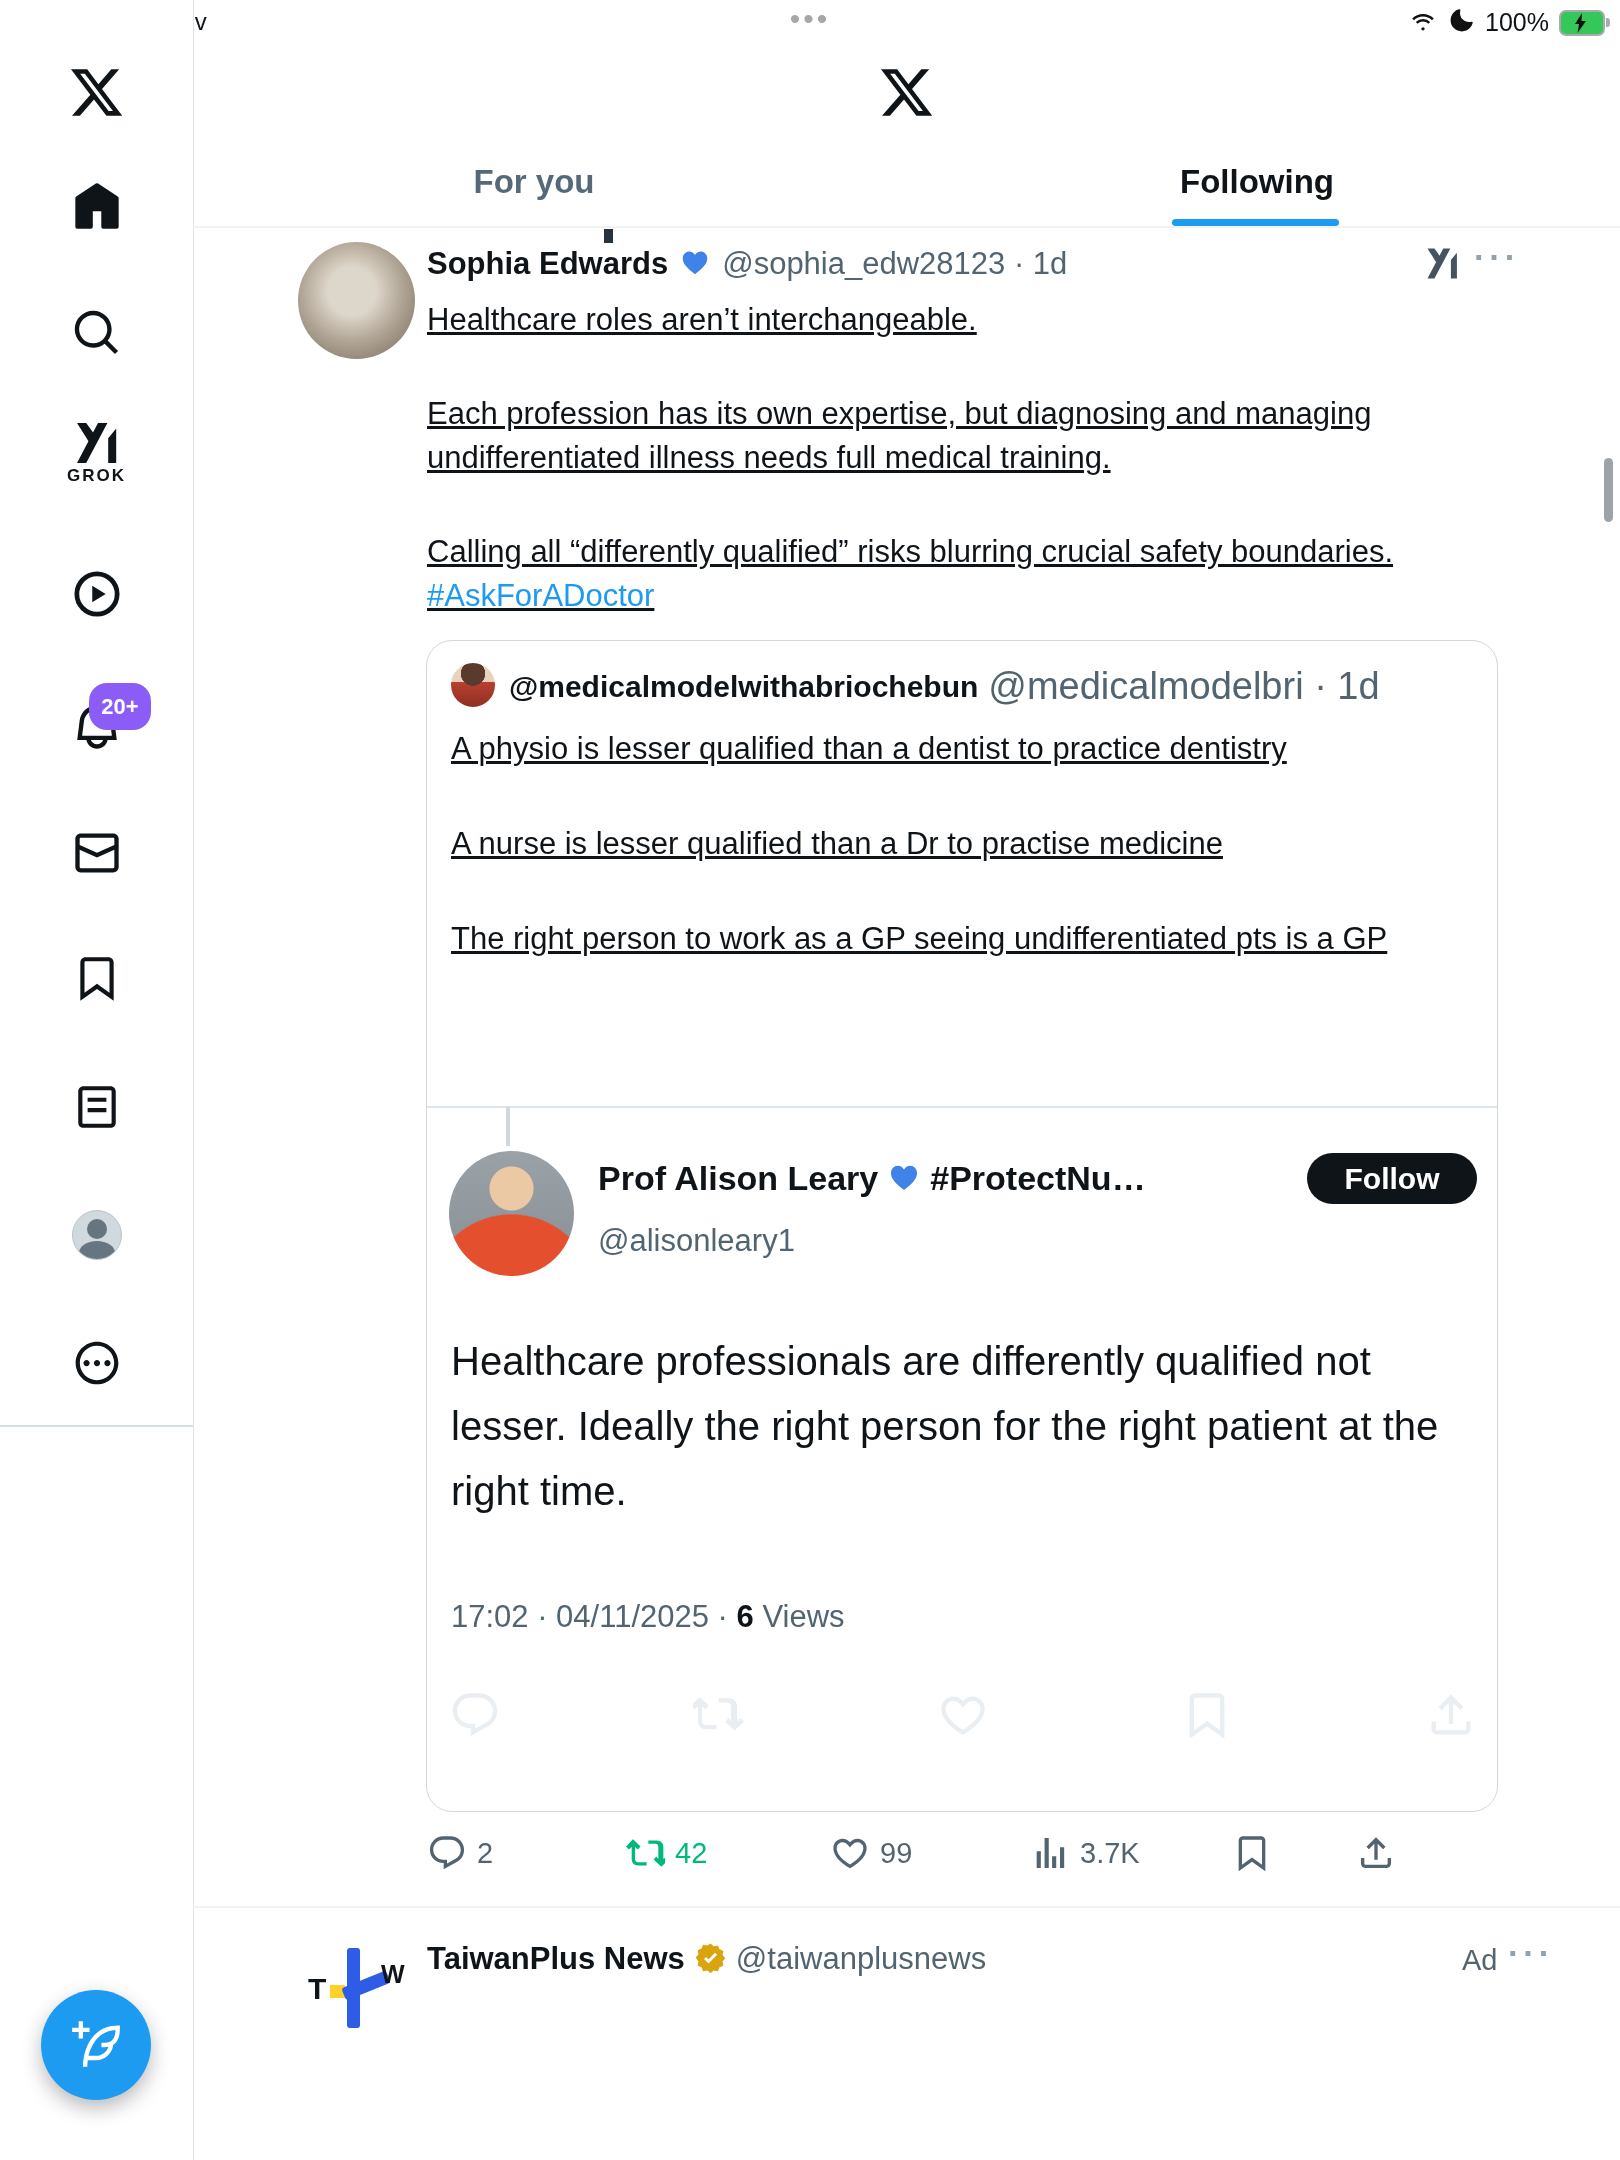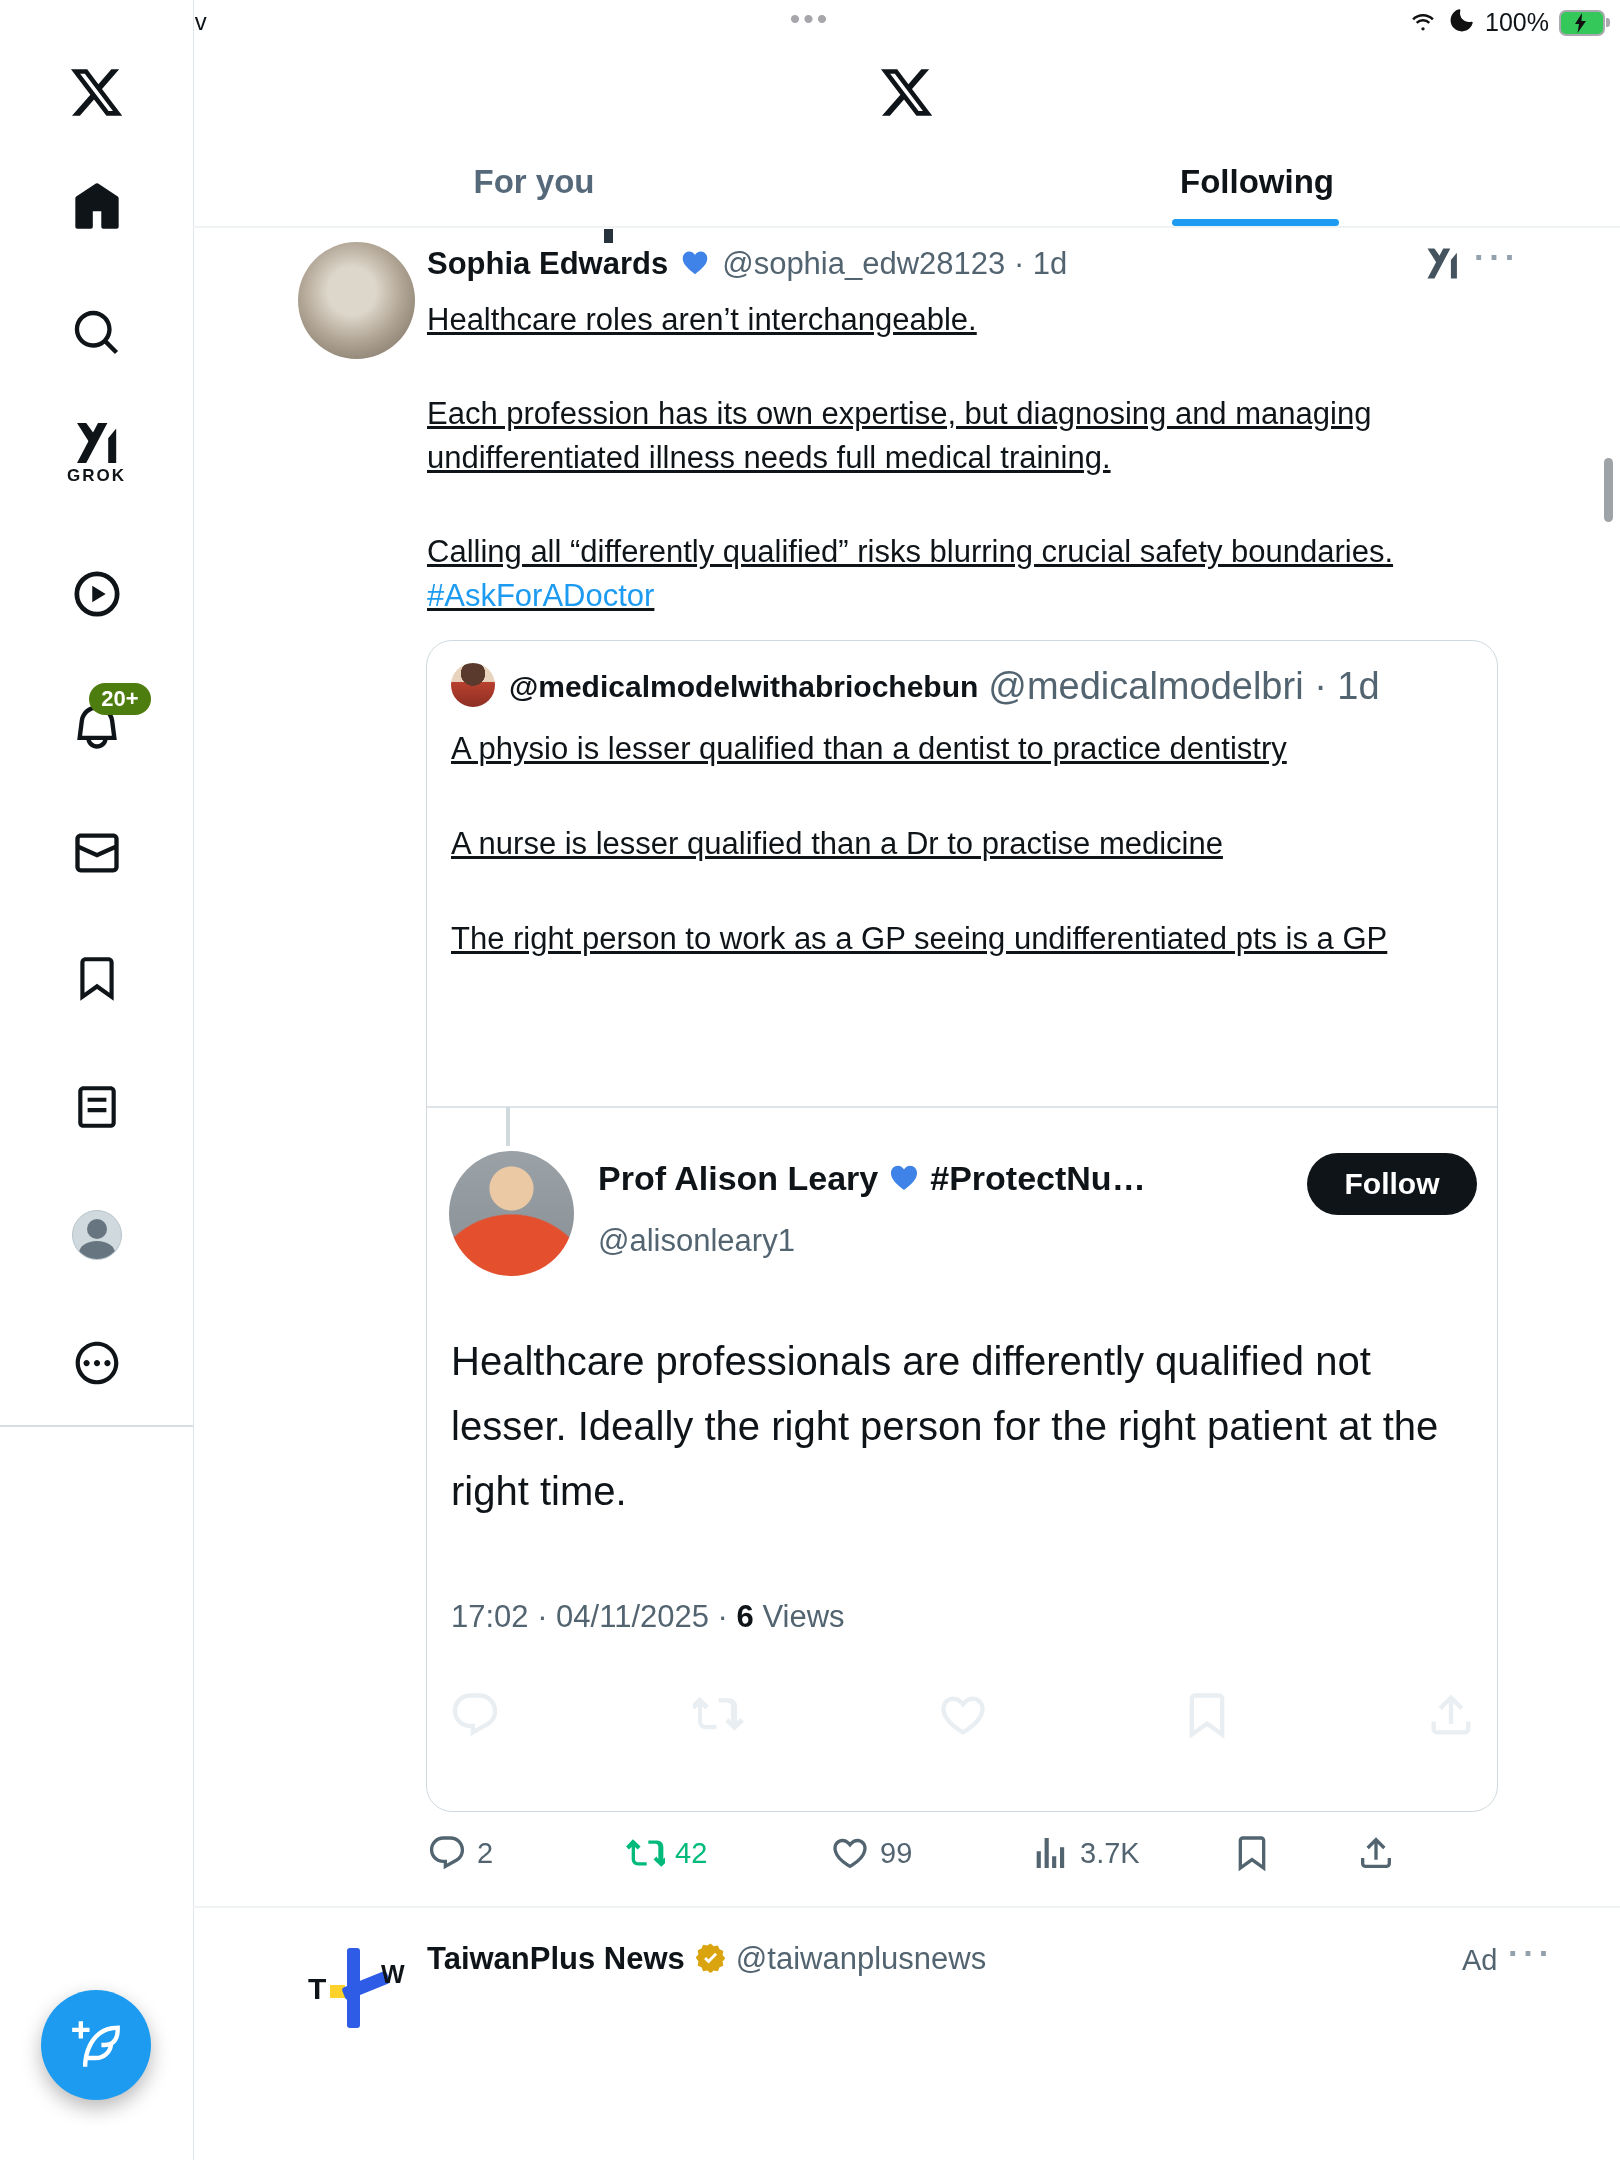--- a/index.html
+++ b/index.html
@@ -15,21 +15,21 @@
   .sb-pct{font-size:25px;}
   .batt{width:42px;height:22px;border:2px solid #a9a9af;border-radius:7px;position:relative;background:#34c759;}
   .batt-tip{position:absolute;right:-7px;top:6px;width:4px;height:9px;background:#a9a9af;border-radius:0 3px 3px 0;}
   .batt svg{position:absolute;left:10px;top:0px;}
 
   
   .rail{left:0;top:0;width:193px;height:2160px;border-right:1.5px solid #dee5ea;background:#fff;}
   .rail-div{left:0;top:1425px;width:193px;height:1.5px;background:#d6dde3;}
   .rail-item{position:absolute;left:0;width:193px;display:flex;justify-content:center;}
   .grok-label{font-size:17px;font-weight:bold;letter-spacing:2px;text-align:center;margin-top:1px;}
-  .badge{position:absolute;left:89px;top:683px;min-width:62px;height:32px;background:#4d7c0f;color:#fff;
+  .badge{position:absolute;left:89px;top:683px;min-width:62px;height:47px;background:#8b5cf6;color:#fff;
          border-radius:18px;font-size:22px;font-weight:bold;display:flex;align-items:center;justify-content:center;padding:0 6px;box-sizing:border-box;}
   .profile-ava{width:48px;height:48px;border-radius:50%;background:#cfd9de;position:relative;overflow:hidden;border:1px solid #b9c4cb;}
   .profile-ava:before{content:"";position:absolute;left:14px;top:8px;width:20px;height:20px;border-radius:50%;background:#66757f;}
   .profile-ava:after{content:"";position:absolute;left:6px;top:30px;width:36px;height:24px;border-radius:50% 50% 0 0;background:#66757f;}
   .compose{left:41px;top:1990px;width:110px;height:110px;border-radius:50%;background:#1d9bf0;
            display:flex;align-items:center;justify-content:center;box-shadow:0 8px 20px rgba(0,0,0,.28);}
 
   
   .hdr-x{left:878px;top:64px;}
   .tab{top:163px;font-size:33px;text-align:center;}
@@ -67,21 +67,21 @@
   .q-body p{margin:0 0 48px 0;}
   .q-div{left:0;top:465px;width:100%;height:1.5px;background:#dde4ea;}
   .thread-line{left:79px;top:466px;width:4px;height:39px;background:#cfd9de;}
   .ava-alison{left:22px;top:510px;width:125px;height:125px;
     background:radial-gradient(circle at 50% 30%, #ecc9a5 0 20%, rgba(0,0,0,0) 21%),
                radial-gradient(circle at 50% 118%, #e4502e 0 52%, rgba(0,0,0,0) 53%),
                linear-gradient(#9aa2a8,#878e94);}
   .in-name-row{left:171px;top:518px;display:flex;align-items:center;gap:8px;white-space:nowrap;max-width:700px;overflow:hidden;}
   .in-name{font-size:34px;font-weight:bold;}
   .in-handle{left:171px;top:582px;font-size:31px;color:#536471;}
-  .follow-btn{left:880px;top:512px;width:170px;height:62px;border-radius:31px;background:#0f1419;color:#fff;
+  .follow-btn{left:880px;top:512px;width:170px;height:51px;border-radius:31px;background:#0f1419;color:#fff;
               font-size:30px;font-weight:bold;display:flex;align-items:center;justify-content:center;border:none;}
   .in-text{left:24px;top:688px;width:1015px;font-size:40px;line-height:65px;color:#0f1419;}
   .in-meta{left:24px;top:958px;font-size:31px;color:#536471;white-space:nowrap;}
   .in-meta b{color:#0f1419;}
   .faint-row{left:0;top:1048px;width:100%;height:54px;}
   .faint-ic{position:absolute;color:#e9eef2;}
 
   
   .stat{top:1833px;display:flex;align-items:center;gap:10px;color:#536471;font-size:29px;}
   .stat svg{display:block;}

